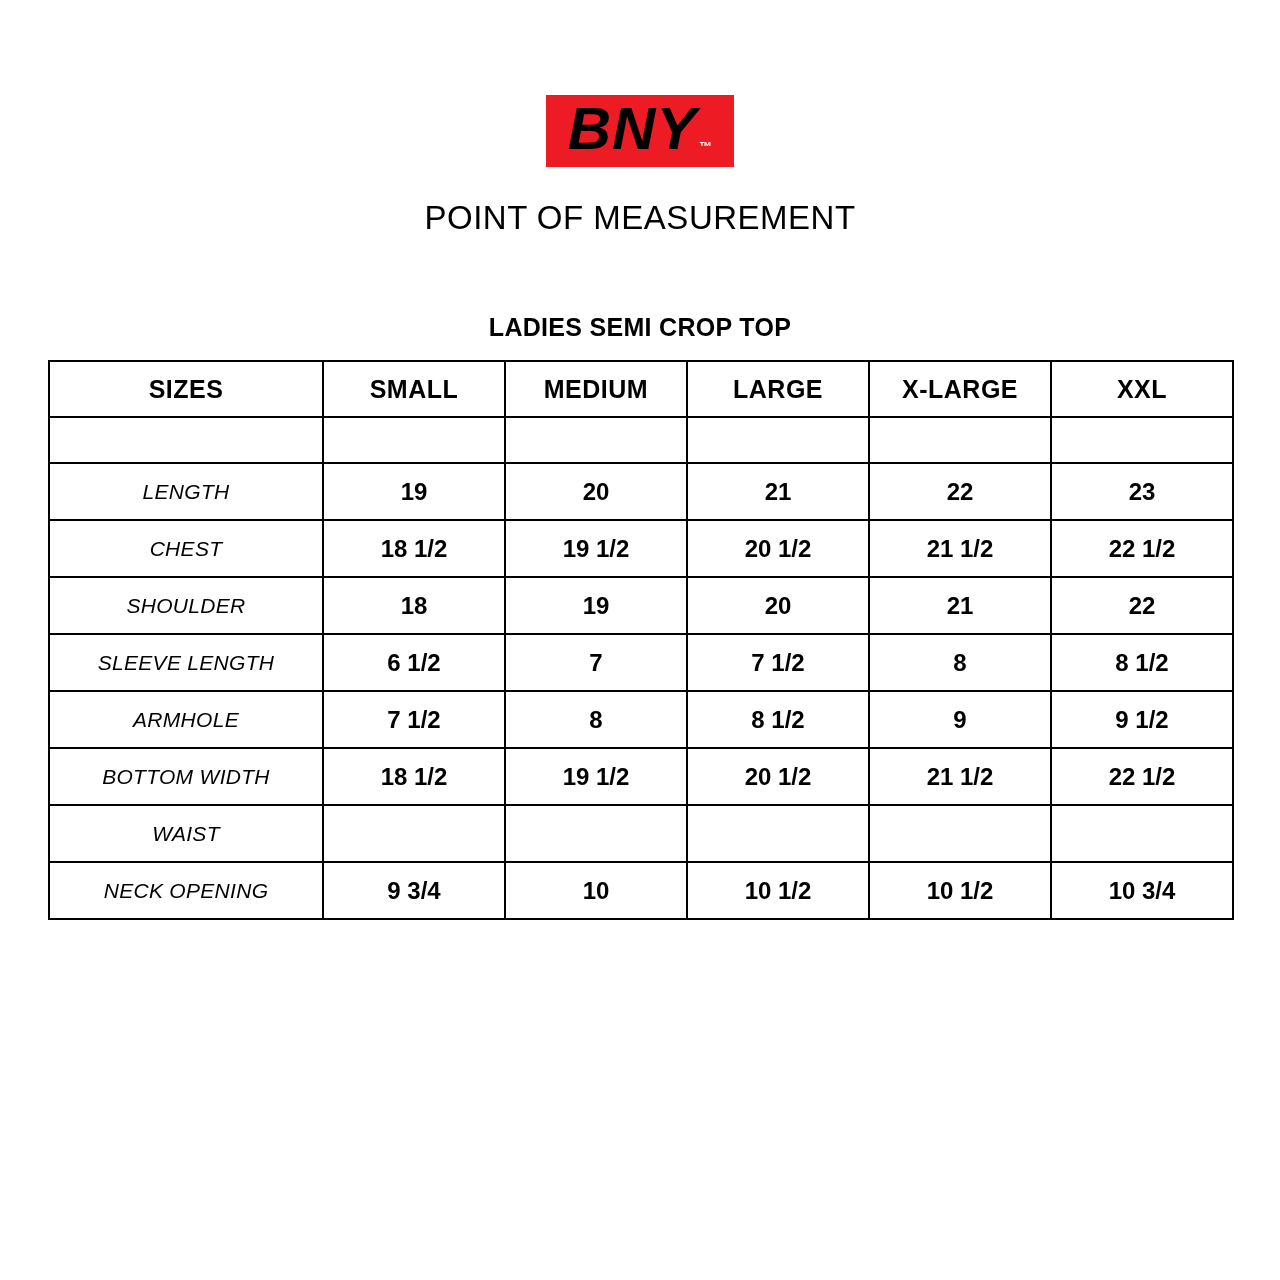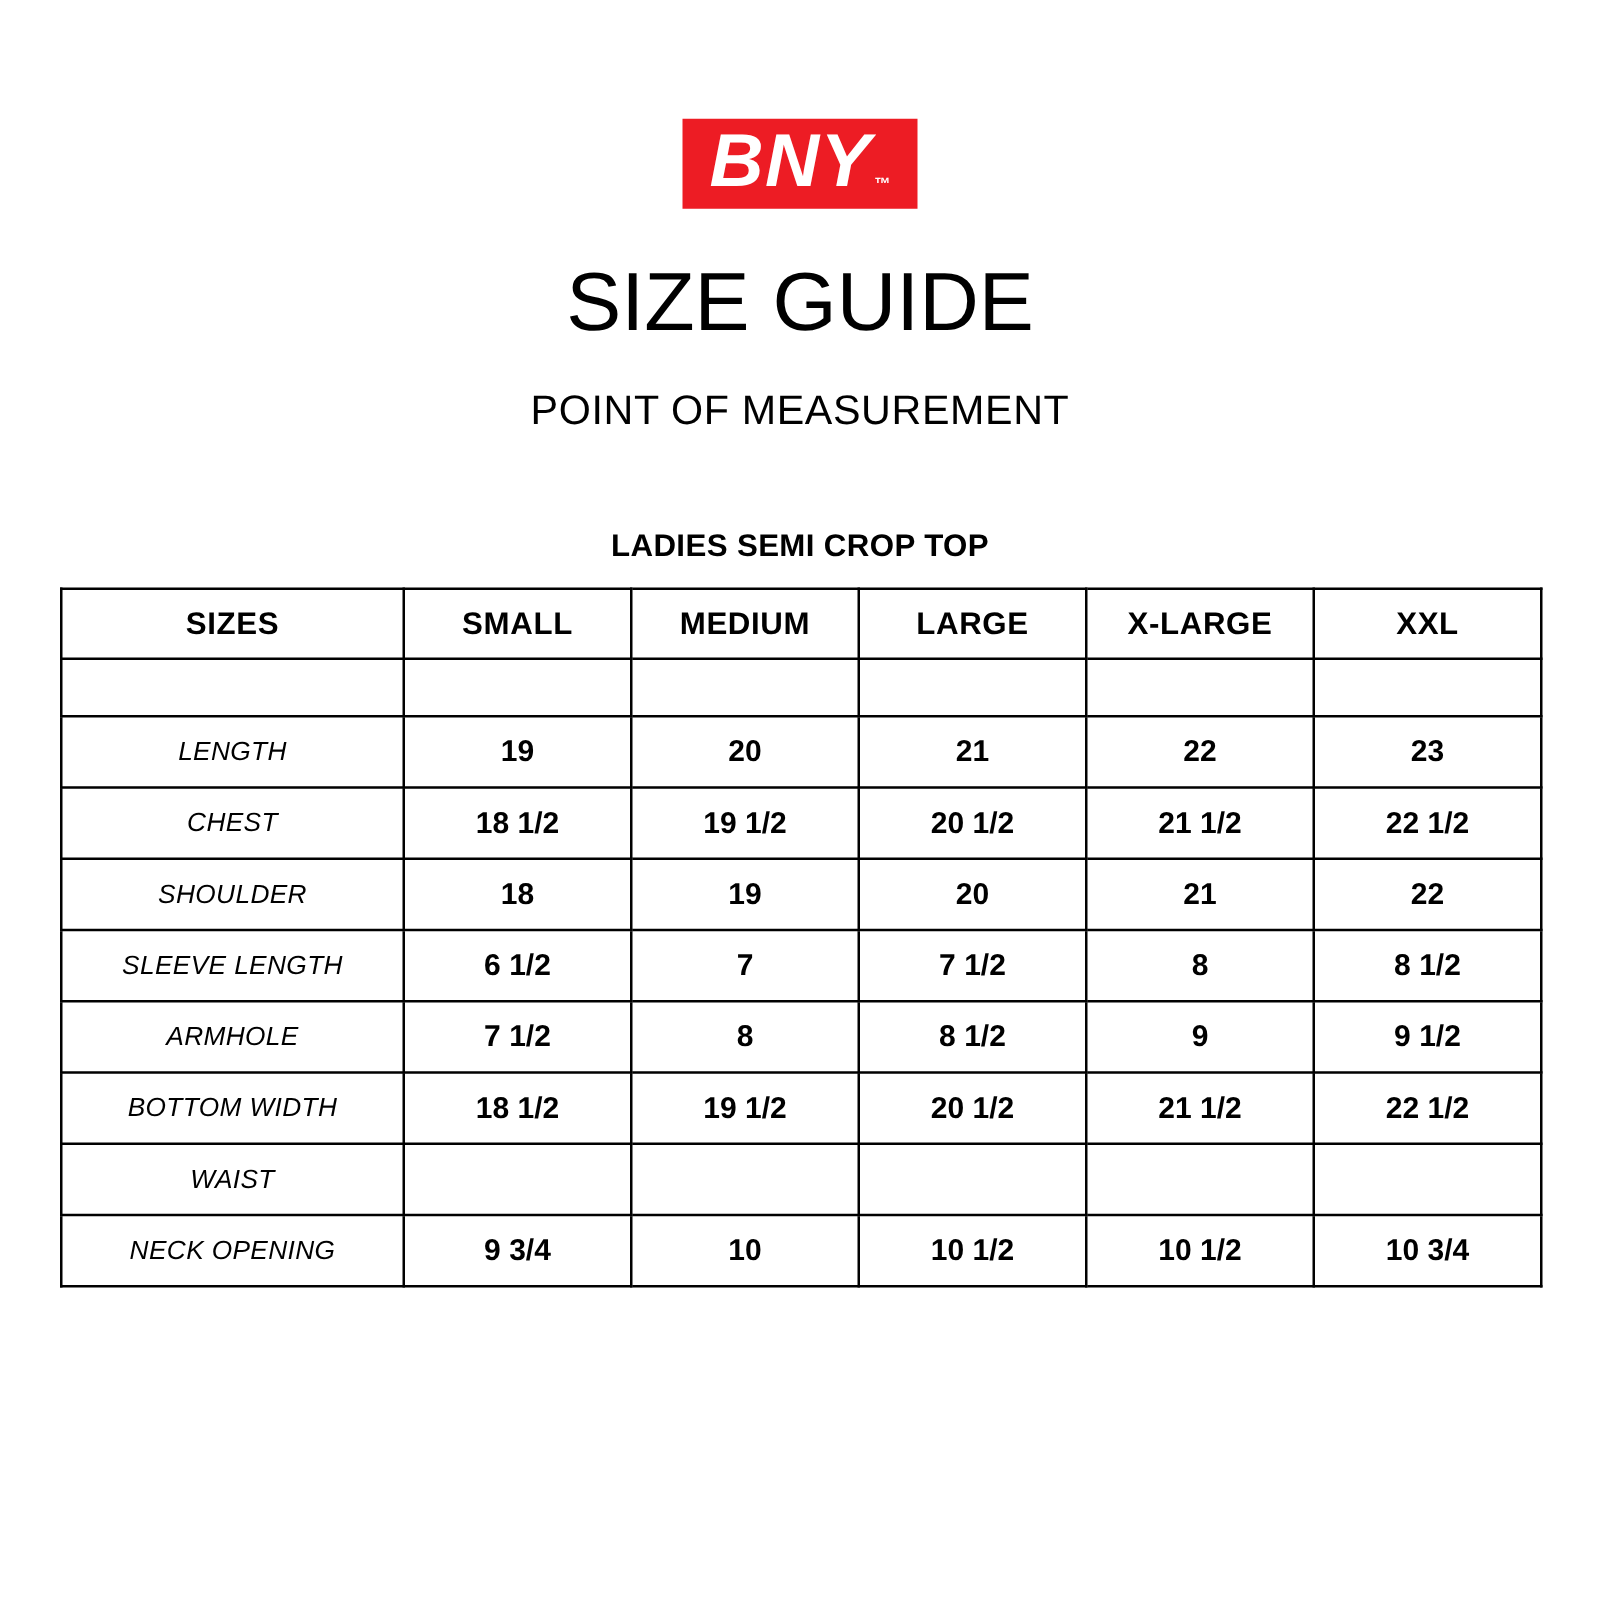--- a/index.html
+++ b/index.html
@@ -43,21 +43,21 @@
     box-sizing: border-box;
     position: relative;
   }
   .logo-text {
     font-family: "Liberation Sans", sans-serif;
     font-weight: bold;
     font-style: italic;
     font-size: 60px;
     line-height: 60px;
     letter-spacing: 1px;
-    color: #ffffff;
+    color: #000000;
   }
   .logo-tm {
     font-size: 13px;
     font-weight: bold;
     line-height: 13px;
     align-self: flex-end;
     margin-left: 2px;
     margin-bottom: 4px;
     color: #ffffff;
   }
@@ -143,21 +143,20 @@
 
 <div class="page">
 
   <div class="logo-wrap">
     <div class="logo" style="background: rgb(237, 28, 36);">
       <span class="logo-text">BNY</span>
       <span class="logo-tm">™</span>
     </div>
   </div>
 
-  <div class="title-main">SIZE GUIDE</div>
   <div class="title-pom">POINT OF MEASUREMENT</div>
 
   <div class="table-caption">LADIES SEMI CROP TOP</div>
 
   <div class="table-wrap">
     <table class="size-table">
       <colgroup>
         <col class="c-label">
         <col class="c-val">
           <col class="c-val">

